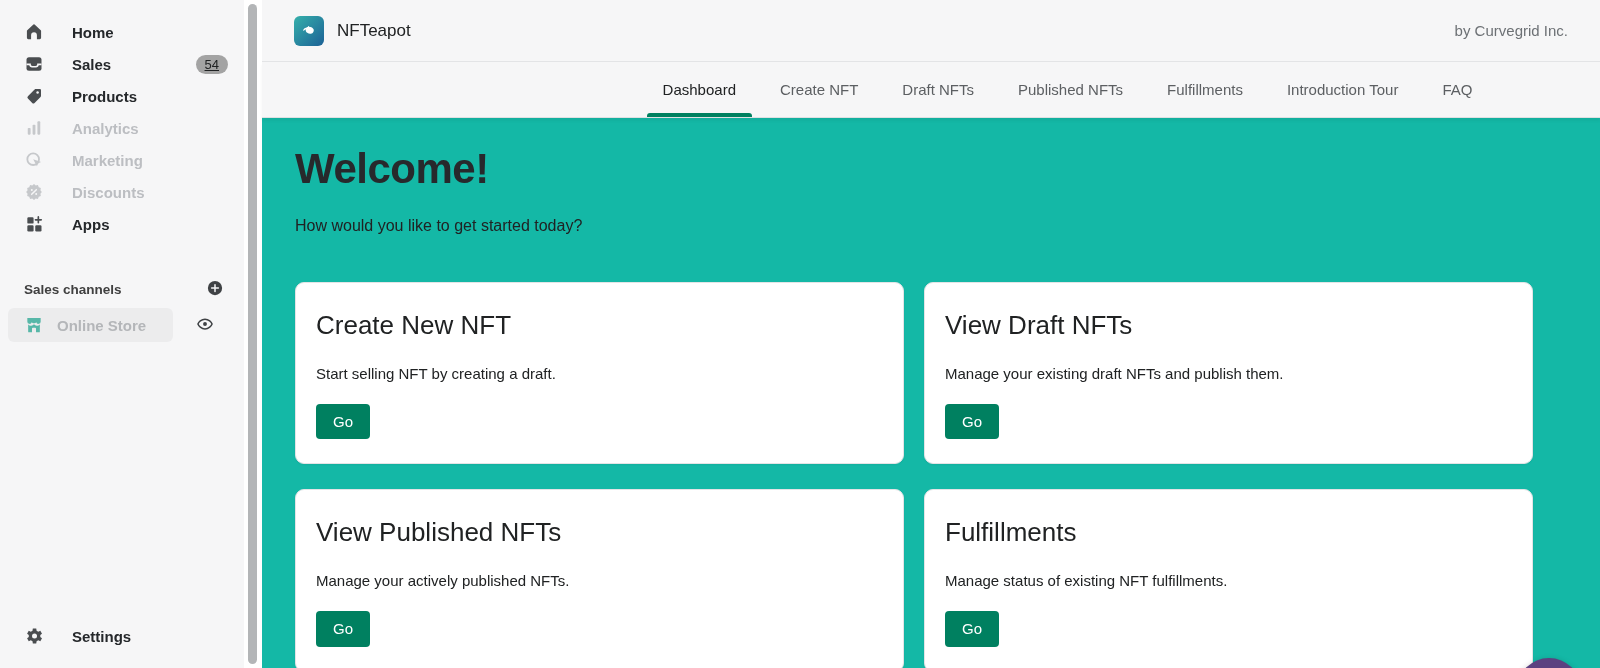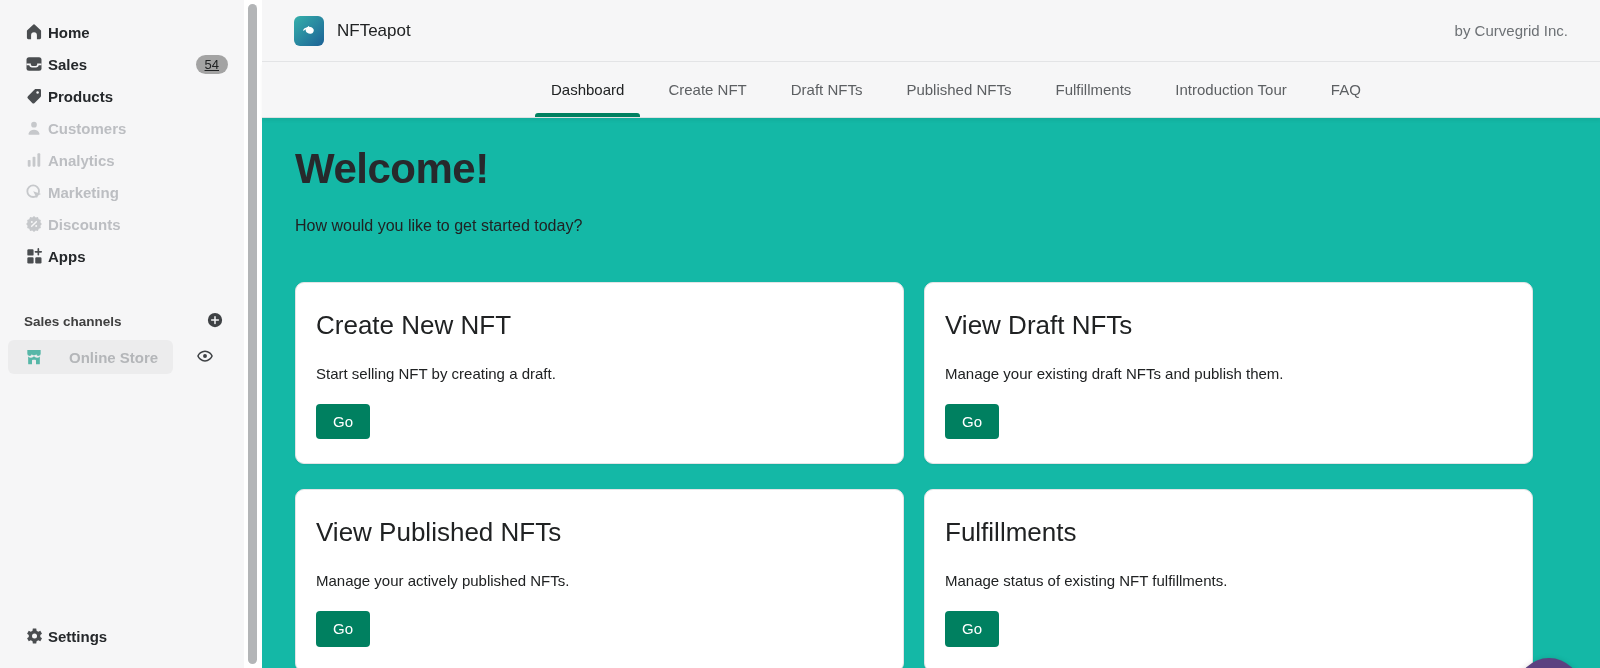--- a/index.html
+++ b/index.html
@@ -11,21 +11,21 @@
     display: flex;
   }
 
   
   .sidebar {
     width: 244px; height: 668px; background: #f6f6f7;
     position: relative; flex: 0 0 auto; padding-top: 16px;
   }
   .nav-item {
     height: 32px; display: flex; align-items: center;
-    padding: 0 16px 0 24px; gap: 4px; cursor: pointer;
+    padding: 0 16px 0 24px; gap: 28px; cursor: pointer;
     font-size: 15px; font-weight: 600; color: #25282b;
   }
   .nav-item .icon { width: 20px; height: 20px; color: #4a4d50; display: flex; }
   .nav-item .icon svg { width: 20px; height: 20px; }
   .nav-item.disabled { color: #bcbec2; }
   .nav-item.disabled .icon { color: #c6c8cb; }
   .badge {
     margin-left: auto; background: #a3a3a3; color: #202223;
     font-size: 13px; font-weight: 400; border-radius: 11px;
     padding: 3px 9px; line-height: 1; text-decoration: underline;
@@ -35,21 +35,21 @@
     padding: 0 18px 0 24px; font-size: 13.5px; font-weight: 700; color: #404040;
   }
   .channels-header .icon-btn { margin-left: auto; }
   .icon-btn { width: 20px; height: 20px; color: #3f4245; cursor: pointer; display: flex; }
   .icon-btn svg { width: 18px; height: 18px; }
   .channel-row {
     margin: 6px 12px 0 8px; display: flex; align-items: center; height: 34px;
   }
   .channel-pill {
     width: 165px; height: 34px; background: #ececed; border-radius: 6px;
-    display: flex; align-items: center; gap: 25px; padding: 0 10px 0 16px;
+    display: flex; align-items: center; gap: 13px; padding: 0 10px 0 16px;
     cursor: pointer; font-size: 15px; font-weight: 600; color: #b4b6b9;
   }
   .channel-pill .icon { width: 20px; height: 20px; color: #57b7a8; display: flex; }
   .channel-pill .icon svg { width: 20px; height: 20px; }
   .channel-row .icon-btn { margin-left: 23px; }
   .settings-item { position: absolute; bottom: 16px; left: 0; right: 0; }
 
   
   .scroll-strip {
     width: 18px; flex: 0 0 auto; background: #ffffff; position: relative;
@@ -71,21 +71,21 @@
     display: flex; align-items: center; justify-content: center; margin-right: 13px;
   }
   .logo svg { width: 20px; height: 20px; }
   .app-name { font-size: 17px; color: #202223; font-weight: 400; }
   .byline { margin-left: auto; font-size: 15px; color: #6d7175; }
 
   .tabbar {
     height: 56px; background: #f6f6f7; flex: 0 0 auto;
     border-bottom: 1px solid #dfe0e2; box-shadow: 0 3px 3px rgba(0,0,0,0.05);
     display: flex; align-items: stretch; padding-left: 273px; gap: 12px;
-    position: relative; z-index: 2;
+    position: relative; z-index: 2; justify-content: center;
   }
   .tab {
     display: flex; align-items: center; padding: 0 16px; cursor: pointer;
     font-size: 15px; color: #5c5f62; position: relative; white-space: nowrap;
   }
   .tab.active { color: #202223; font-weight: 500; }
   .tab.active::after {
     content: ""; position: absolute; left: 0; right: 0; bottom: 0; height: 4px;
     background: #008060; border-radius: 3px 3px 0 0;
   }
@@ -146,29 +146,20 @@
   <div class="nav-item">
     <span class="icon">
       <svg viewBox="0 0 24 24">
           <path fill="currentColor" d="M12.2 3.6h6.7c.8 0 1.5.7 1.5 1.5v6.7c0 .53-.21 1.04-.59 1.41l-7.1 7.1a2 2 0 0 1-2.82 0l-5.18-5.18a2 2 0 0 1 0-2.83l7.1-7.1c.37-.38.88-.59 1.41-.59z"></path>
           <circle cx="16.3" cy="7.7" r="1.5" fill="#f6f6f7"></circle>
         </svg>
     </span>
     <span>Products</span>
   </div>
 
-  <div class="nav-item disabled">
-    <span class="icon">
-      <svg viewBox="0 0 24 24">
-          <circle cx="12" cy="8" r="3.4" fill="currentColor"></circle>
-          <path fill="currentColor" d="M5.4 18.8c.7-3.1 3.4-4.8 6.6-4.8s5.9 1.7 6.6 4.8c.14.6-.36 1.2-1 1.2H6.4c-.64 0-1.14-.6-1-1.2z"></path>
-        </svg>
-    </span>
-    <span>Customers</span>
-  </div>
 
   <div class="nav-item disabled">
     <span class="icon">
       <svg viewBox="0 0 24 24">
           <rect x="4.5" y="12" width="3.4" height="8" rx="1" fill="currentColor"></rect>
           <rect x="10.3" y="8" width="3.4" height="12" rx="1" fill="currentColor"></rect>
           <rect x="16.1" y="4" width="3.4" height="16" rx="1" fill="currentColor"></rect>
         </svg>
     </span>
     <span>Analytics</span>

